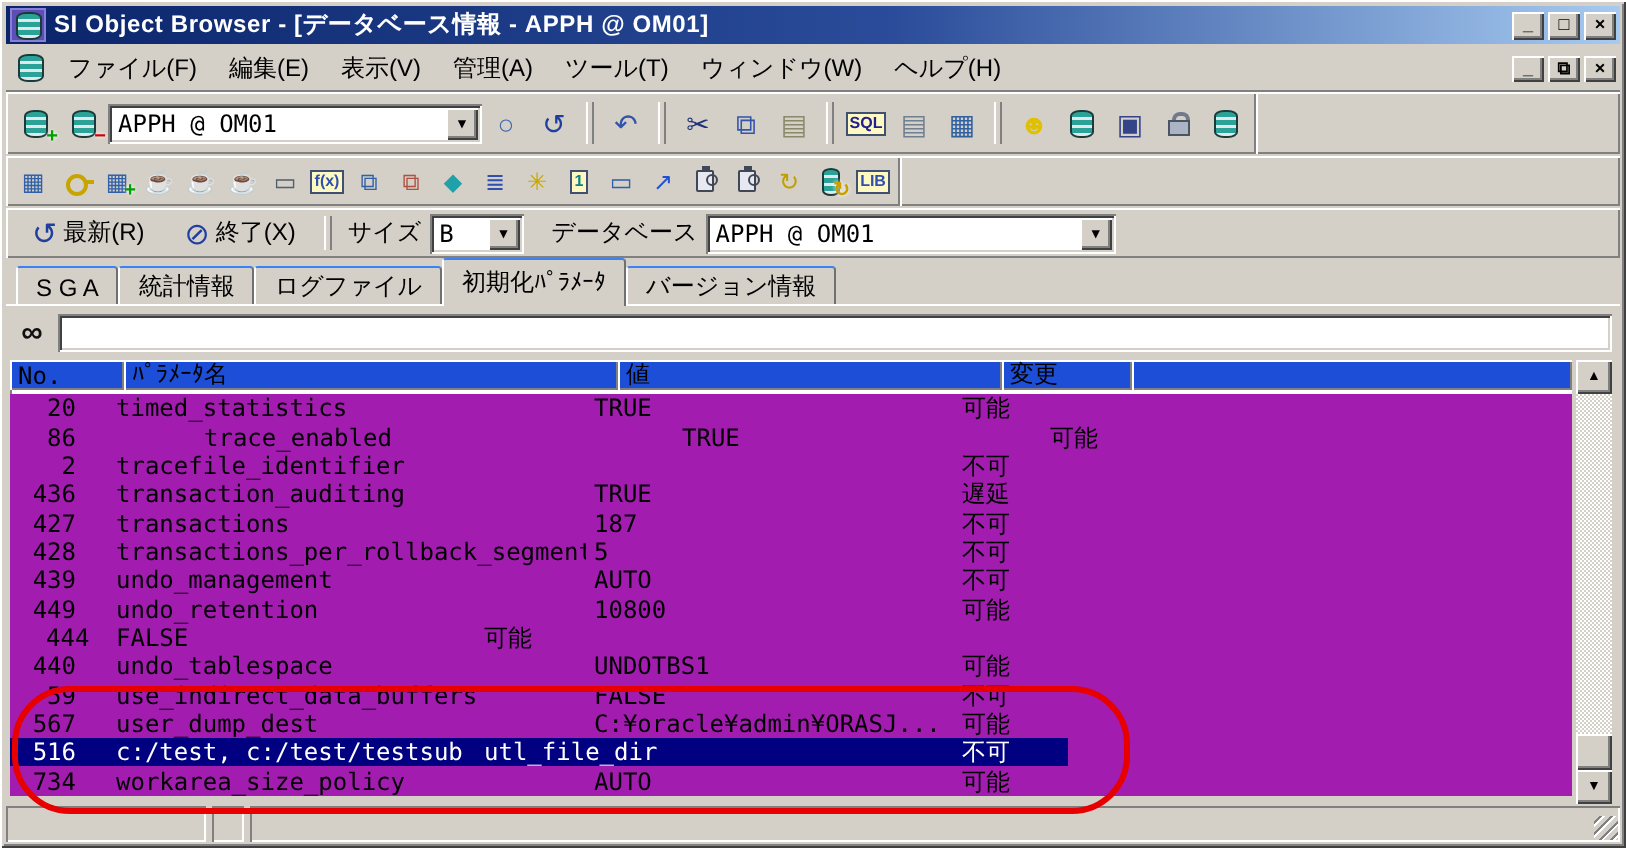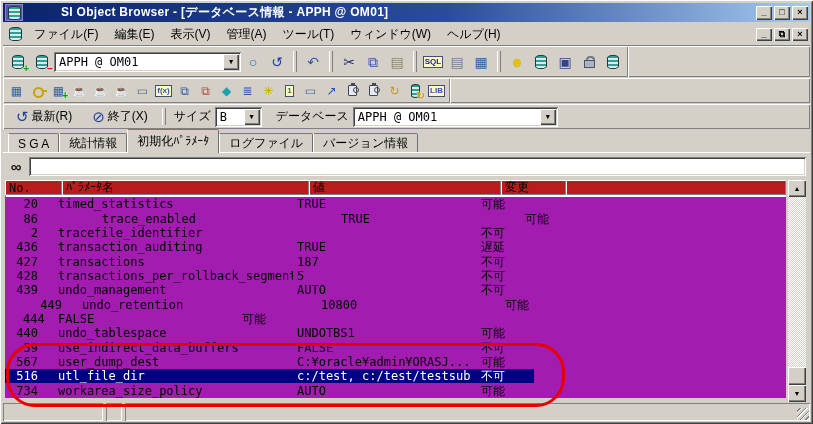--- a/index.html
+++ b/index.html
@@ -4,21 +4,21 @@
 <style>
   html,body{margin:0;padding:0;}
   body{width:813px;height:424px;overflow:hidden;background:#808080;
        font-family:"Liberation Sans",sans-serif;font-size:12px;color:#000;}
   #screen{position:relative;width:813px;height:424px;background:#D4D0C8;
     box-shadow:inset 1px 1px 0 #fff,inset -1px -1px 0 #404040,
                inset 2px 2px 0 #d4d0c8,inset -2px -2px 0 #808080;}
   
   #titlebar{position:absolute;left:3px;top:3px;right:3px;height:19px;
     background:linear-gradient(90deg,#0A246A 0%,#2A4C9A 55%,#A6CAF0 100%);
-    display:flex;align-items:center;padding:0 2px;color:#fff;font-weight:bold;gap:34px;}
+    display:flex;align-items:center;padding:0 2px;color:#fff;font-weight:bold;}
   #title-text{margin-left:4px;white-space:nowrap;letter-spacing:.3px;font-size:12px;}
   .winbtn{width:16px;height:14px;margin-left:2px;display:flex;align-items:center;justify-content:center;
     background:#D4D0C8;color:#000;font-size:9px;font-weight:bold;line-height:1;
     box-shadow:inset 1px 1px 0 #fff,inset -1px -1px 0 #404040,inset -2px -2px 0 #808080;}
   #title-buttons{margin-left:auto;display:flex;}
   .title-icon-wrap{width:16px;height:15px;background:#5B4FB5;border:1px solid #8a7fd8;
     display:flex;align-items:center;justify-content:center;}
   .dbcyl{display:inline-block;width:11px;height:12px;border:1px solid #1b3b3b;border-radius:5px/3px;
     background:repeating-linear-gradient(180deg,#2aa298 0 2.5px,#dfe9e9 2.5px 4px);}
   
@@ -74,21 +74,21 @@
   #search-row{position:absolute;left:5px;top:156px;right:7px;height:21px;display:flex;align-items:center;}
   #binoculars{width:22px;height:19px;display:flex;align-items:center;justify-content:center;
     font-size:15px;font-weight:bold;color:#101010;background:none;border:none;}
   #search-input{flex:1;height:19px;margin-left:2px;border:none;outline:none;background:#fff;
     font-family:"DejaVu Sans Mono",monospace;font-size:12px;padding:0 3px;
     box-shadow:inset 1px 1px 0 #808080,inset -1px -1px 0 #fff,inset 2px 2px 0 #404040,inset -2px -2px 0 #d4d0c8;}
   
   #table{position:absolute;left:5px;top:180px;width:781px;bottom:26px;background:#fff;
     font-family:"DejaVu Sans Mono",monospace;font-size:12px;
     box-shadow:inset 1px 0 0 #808080;overflow:hidden;}
-  #table-header{display:flex;height:15px;background:#b91c1c;}
+  #table-header{display:flex;height:15px;background:#1d4ed8;}
   .hcell{box-shadow:inset 1px 1px 0 #fff,inset -1px -1px 0 #808080;display:flex;align-items:center;
     padding:0 4px;white-space:nowrap;overflow:hidden;flex:0 0 auto;}
   .hcell.fill{flex:1;}
   #table-body{position:absolute;top:17px;left:0;right:0;bottom:0;background:#a21caf;}
   .trow{display:flex;height:14.36px;align-items:center;white-space:nowrap;cursor:default;}
   .tcell{flex:0 0 auto;overflow:hidden;padding:0 4px;box-sizing:border-box;line-height:14px;}
   .tcell.num{text-align:right;padding-right:16px;}
   .trow.selected .tcell{background:#000080;color:#fff;}
   
   #vscroll{position:absolute;right:7px;top:180px;width:18px;bottom:22px;
@@ -305,22 +305,22 @@
       <span class="combo" style="width:200px;">
         <span class="cval">APPH @ OM01</span>
         <span class="combo-arrow">▼</span>
       </span>
     </div>
   </div>
 
   <div id="tabbar">
       <span class="tab">S G A</span>
       <span class="tab">統計情報</span>
+      <span class="tab">ログファイル</span>
       <span class="tab active">初期化ﾊﾟﾗﾒｰﾀ</span>
-      <span class="tab">ログファイル</span>
       <span class="tab">バージョン情報</span>
     </div>
   <div id="content-top-line"></div>
 
   <div id="search-row">
     <button id="binoculars">∞</button>
     <input id="search-input" value="" style="">
   </div>
 
   <div id="table">
@@ -368,21 +368,21 @@
           <span class="tcell" style="width: 184px;">5</span>
           <span class="tcell" style="width: 57px;">不可</span>
         </div>
         <div class="trow">
           <span class="tcell num" style="width: 49px;">439</span>
           <span class="tcell" style="width: 239px;">undo_management</span>
           <span class="tcell" style="width: 184px;">AUTO</span>
           <span class="tcell" style="width: 57px;">不可</span>
         </div>
         <div class="trow">
-          <span class="tcell num" style="width: 49px; margin-left: 24px;">449</span>
+          <span class="tcell num" style="width: 49px;">449</span>
           <span class="tcell" style="width: 239px;">undo_retention</span>
           <span class="tcell" style="width: 184px;">10800</span>
           <span class="tcell" style="width: 57px;">可能</span>
         </div>
         <div class="trow">
           <span class="tcell num" style="width: 49px; padding-left: 18px;">444</span>
           <span class="tcell" style="width: 184px;">FALSE</span>
           <span class="tcell" style="width: 57px;">可能</span>
         </div>
         <div class="trow">
@@ -398,22 +398,22 @@
           <span class="tcell" style="width: 57px;">不可</span>
         </div>
         <div class="trow">
           <span class="tcell num" style="width: 49px;">567</span>
           <span class="tcell" style="width: 239px;">user_dump_dest</span>
           <span class="tcell" style="width: 184px;">C:¥oracle¥admin¥ORASJ...</span>
           <span class="tcell" style="width: 57px;">可能</span>
         </div>
         <div class="trow selected">
           <span class="tcell num" style="width: 49px;">516</span>
+          <span class="tcell" style="width: 184px;">c:/test, c:/test/testsub</span>
           <span class="tcell" style="width: 239px;">utl_file_dir</span>
-          <span class="tcell" style="width: 184px;">c:/test, c:/test/testsub</span>
           <span class="tcell" style="width: 57px;">不可</span>
         </div>
         <div class="trow">
           <span class="tcell num" style="width: 49px;">734</span>
           <span class="tcell" style="width: 239px;">workarea_size_policy</span>
           <span class="tcell" style="width: 184px;">AUTO</span>
           <span class="tcell" style="width: 57px;">可能</span>
         </div>
       </div>
   </div>

